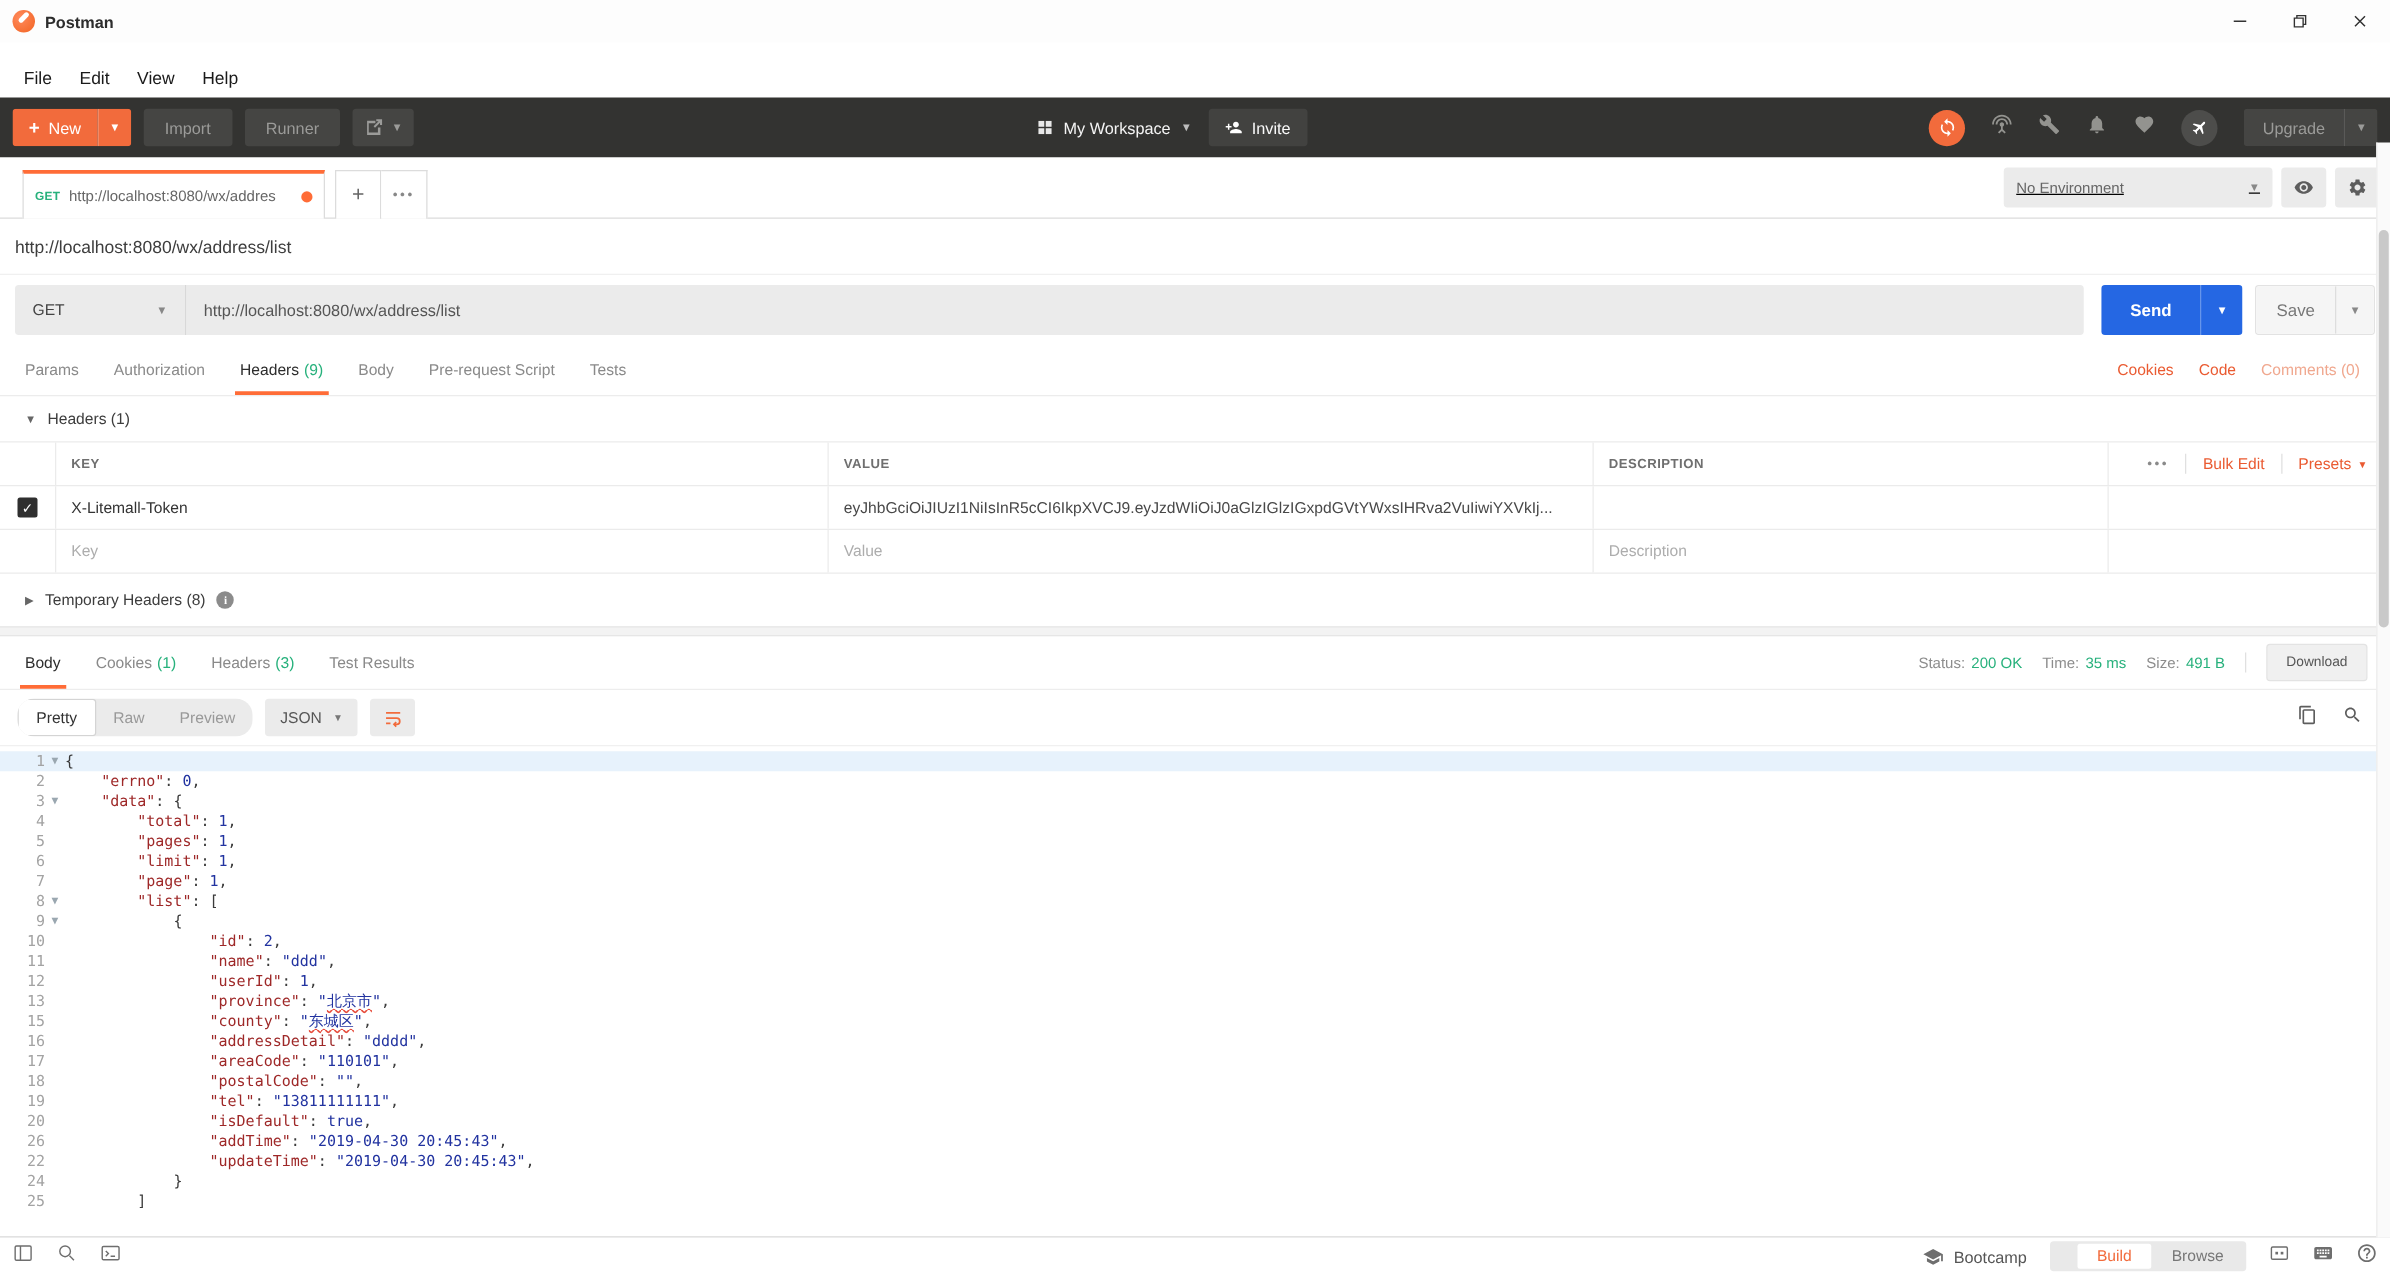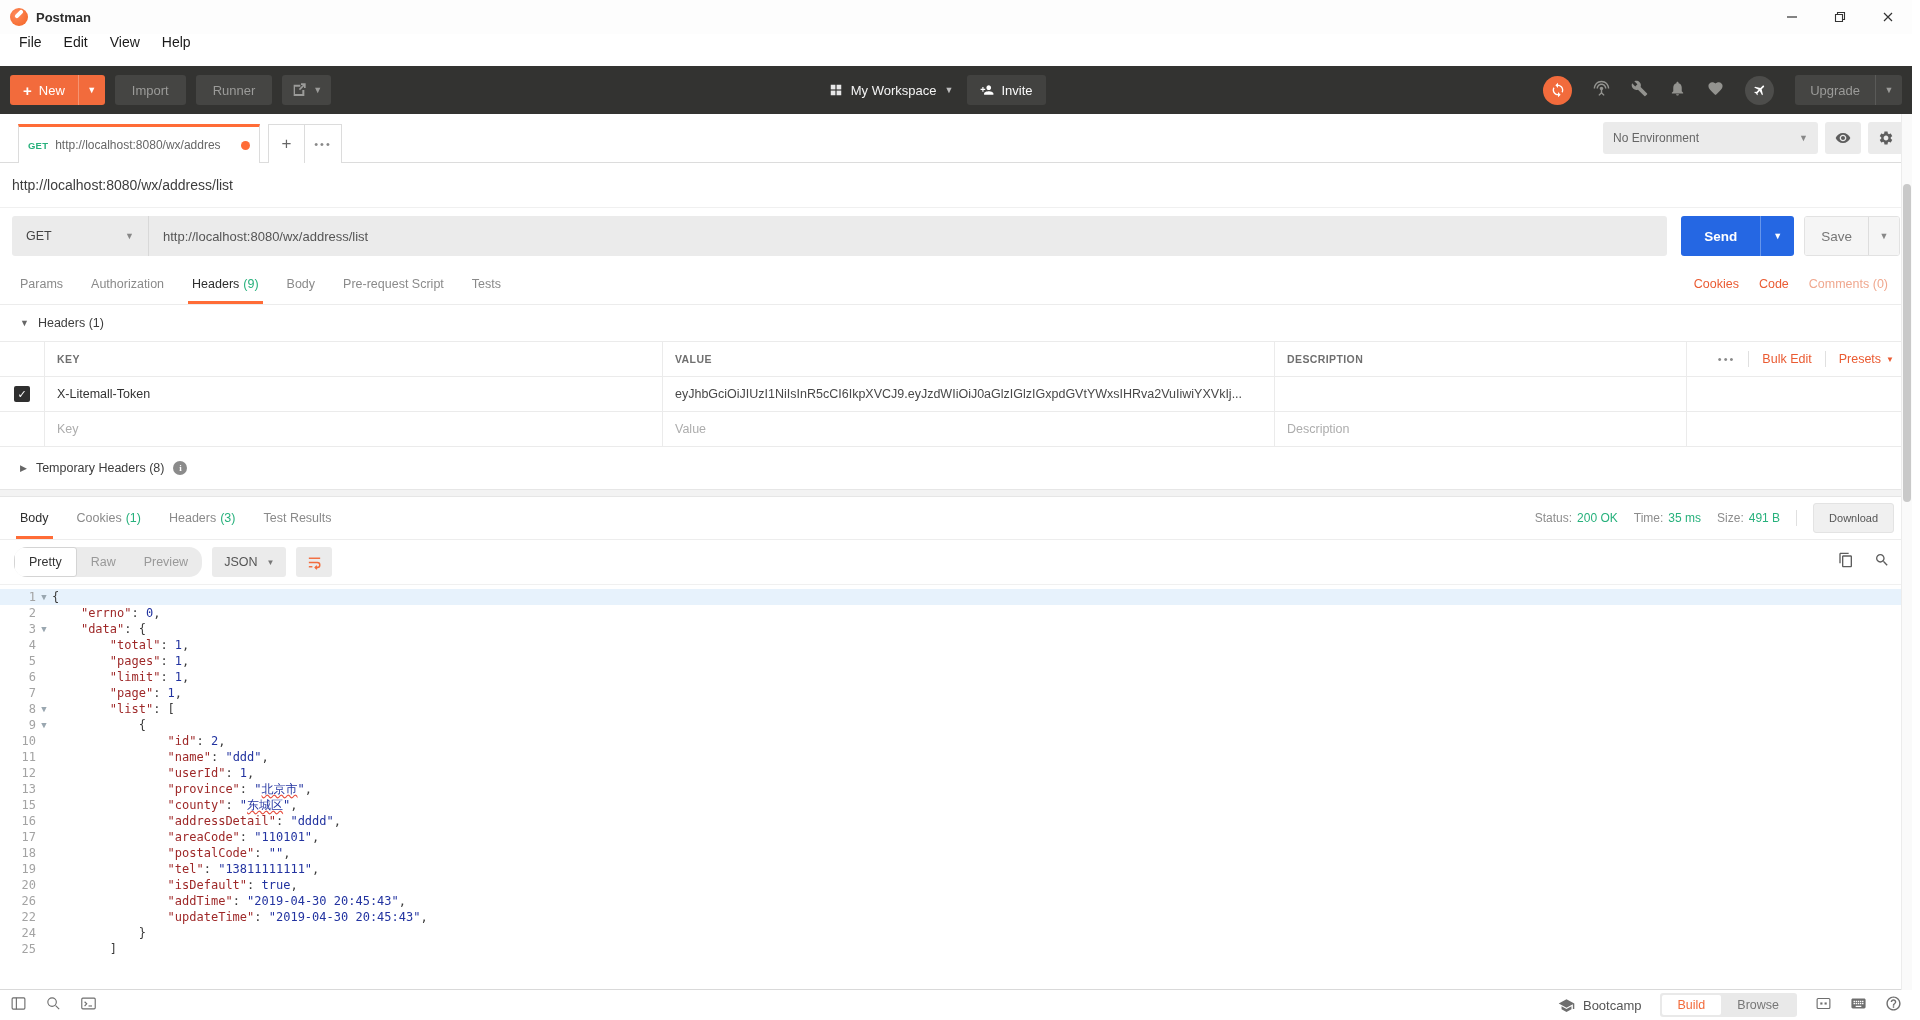--- a/index.html
+++ b/index.html
@@ -9,21 +9,21 @@
   
   .titlebar{height:34px;display:flex;align-items:center;background:#fdfdfd;flex:0 0 auto;}
   .logo{width:18px;height:18px;border-radius:50%;background:radial-gradient(circle at 35% 35%,#ff8a5c,#f26322);margin:0 8px 0 10px;position:relative;flex:0 0 auto;}
   .logo::after{content:"";position:absolute;left:4px;top:4px;width:10px;height:4px;background:#fff;border-radius:3px;transform:rotate(-45deg);}
   .title-text{font-size:13px;font-weight:bold;color:#2d2d2d;}
   .win-controls{margin-left:auto;display:flex;height:100%;}
   .win-btn{width:48px;height:100%;display:flex;align-items:center;justify-content:center;color:#333;}
   .win-btn svg{width:12px;height:12px;}
 
   
-  .menubar{height:32px;display:flex;background:#fff;padding-left:8px;flex:0 0 auto;}
+  .menubar{height:32px;display:flex;align-items:center;background:#fff;padding-left:8px;flex:0 0 auto;margin-top:12px;}
   .menu-item{font-size:14px;color:#1a1a1a;padding:0 11px;cursor:default;}
 
   
   .toolbar{height:48px;background:#333331;display:flex;align-items:center;padding:0 10px;flex:0 0 auto;}
   .btn-new{display:flex;height:30px;border-radius:3px;overflow:hidden;flex:0 0 auto;}
   .btn-new-main{background:#f26b3c;color:#fff;font-size:13px;display:flex;align-items:center;gap:7px;padding:0 13px;}
   .plus-glyph{font-size:15px;font-weight:bold;line-height:1;}
   .btn-new-caret{background:#f26b3c;border-left:1px solid rgba(255,255,255,.28);color:#fff;width:26px;display:flex;align-items:center;justify-content:center;font-size:9px;}
   .tb-btn{background:#454543;color:#9b9b99;font-size:13px;height:30px;border-radius:3px;display:flex;align-items:center;padding:0 17px;margin-left:10px;}
   .tb-iconbtn{background:#454543;color:#9b9b99;height:30px;border-radius:3px;display:flex;align-items:center;gap:6px;padding:0 9px;margin-left:10px;font-size:9px;}
@@ -46,21 +46,21 @@
   
   .tabstrip{height:48px;display:flex;align-items:flex-end;background:#fff;border-bottom:1px solid #dcdcdc;position:relative;flex:0 0 auto;}
   .req-tab{margin-left:18px;width:242px;height:39px;border:1px solid #dcdcdc;border-bottom:none;border-top:3px solid #ff6c37;background:#fff;display:flex;align-items:center;gap:7px;padding:0 9px;box-sizing:border-box;margin-bottom:-1px;}
   .req-tab .method{color:#27b17c;font-size:9.5px;font-weight:bold;letter-spacing:.2px;flex:0 0 auto;}
   .req-tab .t-title{color:#666;font-size:12px;white-space:nowrap;overflow:hidden;flex:1 1 auto;}
   .dot{width:9px;height:9px;border-radius:50%;background:#ff6c37;flex:0 0 auto;}
   .tab-sq{width:37px;height:39px;border:1px solid #dcdcdc;border-bottom:none;border-left:none;background:#fff;display:flex;align-items:center;justify-content:center;color:#777;margin-bottom:-1px;box-sizing:border-box;}
   .tab-sq.first{border-left:1px solid #dcdcdc;margin-left:8px;}
   .tab-sq .more{letter-spacing:2px;font-size:11px;color:#888;}
   .env-zone{position:absolute;right:8px;top:8px;display:flex;align-items:center;gap:7px;}
-  .env-select{width:215px;height:32px;background:#ebebeb;border-radius:3px;display:flex;align-items:center;padding:16px 10px;box-sizing:border-box;}
+  .env-select{width:215px;height:32px;background:#ebebeb;border-radius:3px;display:flex;align-items:center;padding:16px 10px;box-sizing:border-box;text-decoration:underline;}
   .env-select .txt{font-size:12px;color:#666;flex:1;}
   .env-select .caret{font-size:9px;color:#888;}
   .env-btn{width:36px;height:32px;background:#ebebeb;border-radius:3px;display:flex;align-items:center;justify-content:center;}
   .env-btn svg{width:16px;height:16px;fill:#5d5d5d;}
 
   
   .url-row{height:44px;display:flex;align-items:center;padding-left:12px;border-bottom:1px solid #f0f0f0;flex:0 0 auto;}
   .url-row .u{font-size:14px;color:#3d3d3d;}
 
   
@@ -142,21 +142,21 @@
 
   
   .statusbar{height:30px;border-top:1px solid #d9d9d9;background:#fff;display:flex;align-items:center;padding:0 10px;flex:0 0 auto;}
   .sb-left{display:flex;align-items:center;gap:18px;}
   .sb-left svg{width:17px;height:17px;fill:none;stroke:#6e6e6e;stroke-width:1.6;}
   .sb-right{margin-left:auto;display:flex;align-items:center;gap:18px;}
   .bootcamp{display:flex;align-items:center;gap:8px;color:#555;font-size:13px;}
   .bootcamp svg{width:17px;height:17px;fill:#6e6e6e;}
   .bb-toggle{display:flex;background:#e9e9e9;border-radius:3px;padding:2px;height:24px;box-sizing:border-box;}
   .bb-seg{display:flex;align-items:center;padding:0 16px;font-size:12.5px;color:#777;border-radius:2px;}
-  .bb-seg.active{background:#fff;color:#f26b3c;}
+  .bb-seg.active{background:#fff;color:#f26b3c;margin-left:20px;}
   .sb-ic svg{width:17px;height:17px;fill:none;stroke:#6e6e6e;stroke-width:1.6;}
   .sb-ic.filled svg{fill:#6e6e6e;stroke:none;}
 
   
   .rail{position:absolute;right:0;top:114px;bottom:30px;width:10px;background:#fafafa;border-left:1px solid #ececec;}
   .thumb{position:absolute;left:1px;right:1px;top:70px;height:318px;background:#c9c9c9;border-radius:4px;}
 </style>
 </head>
 <body>
 

